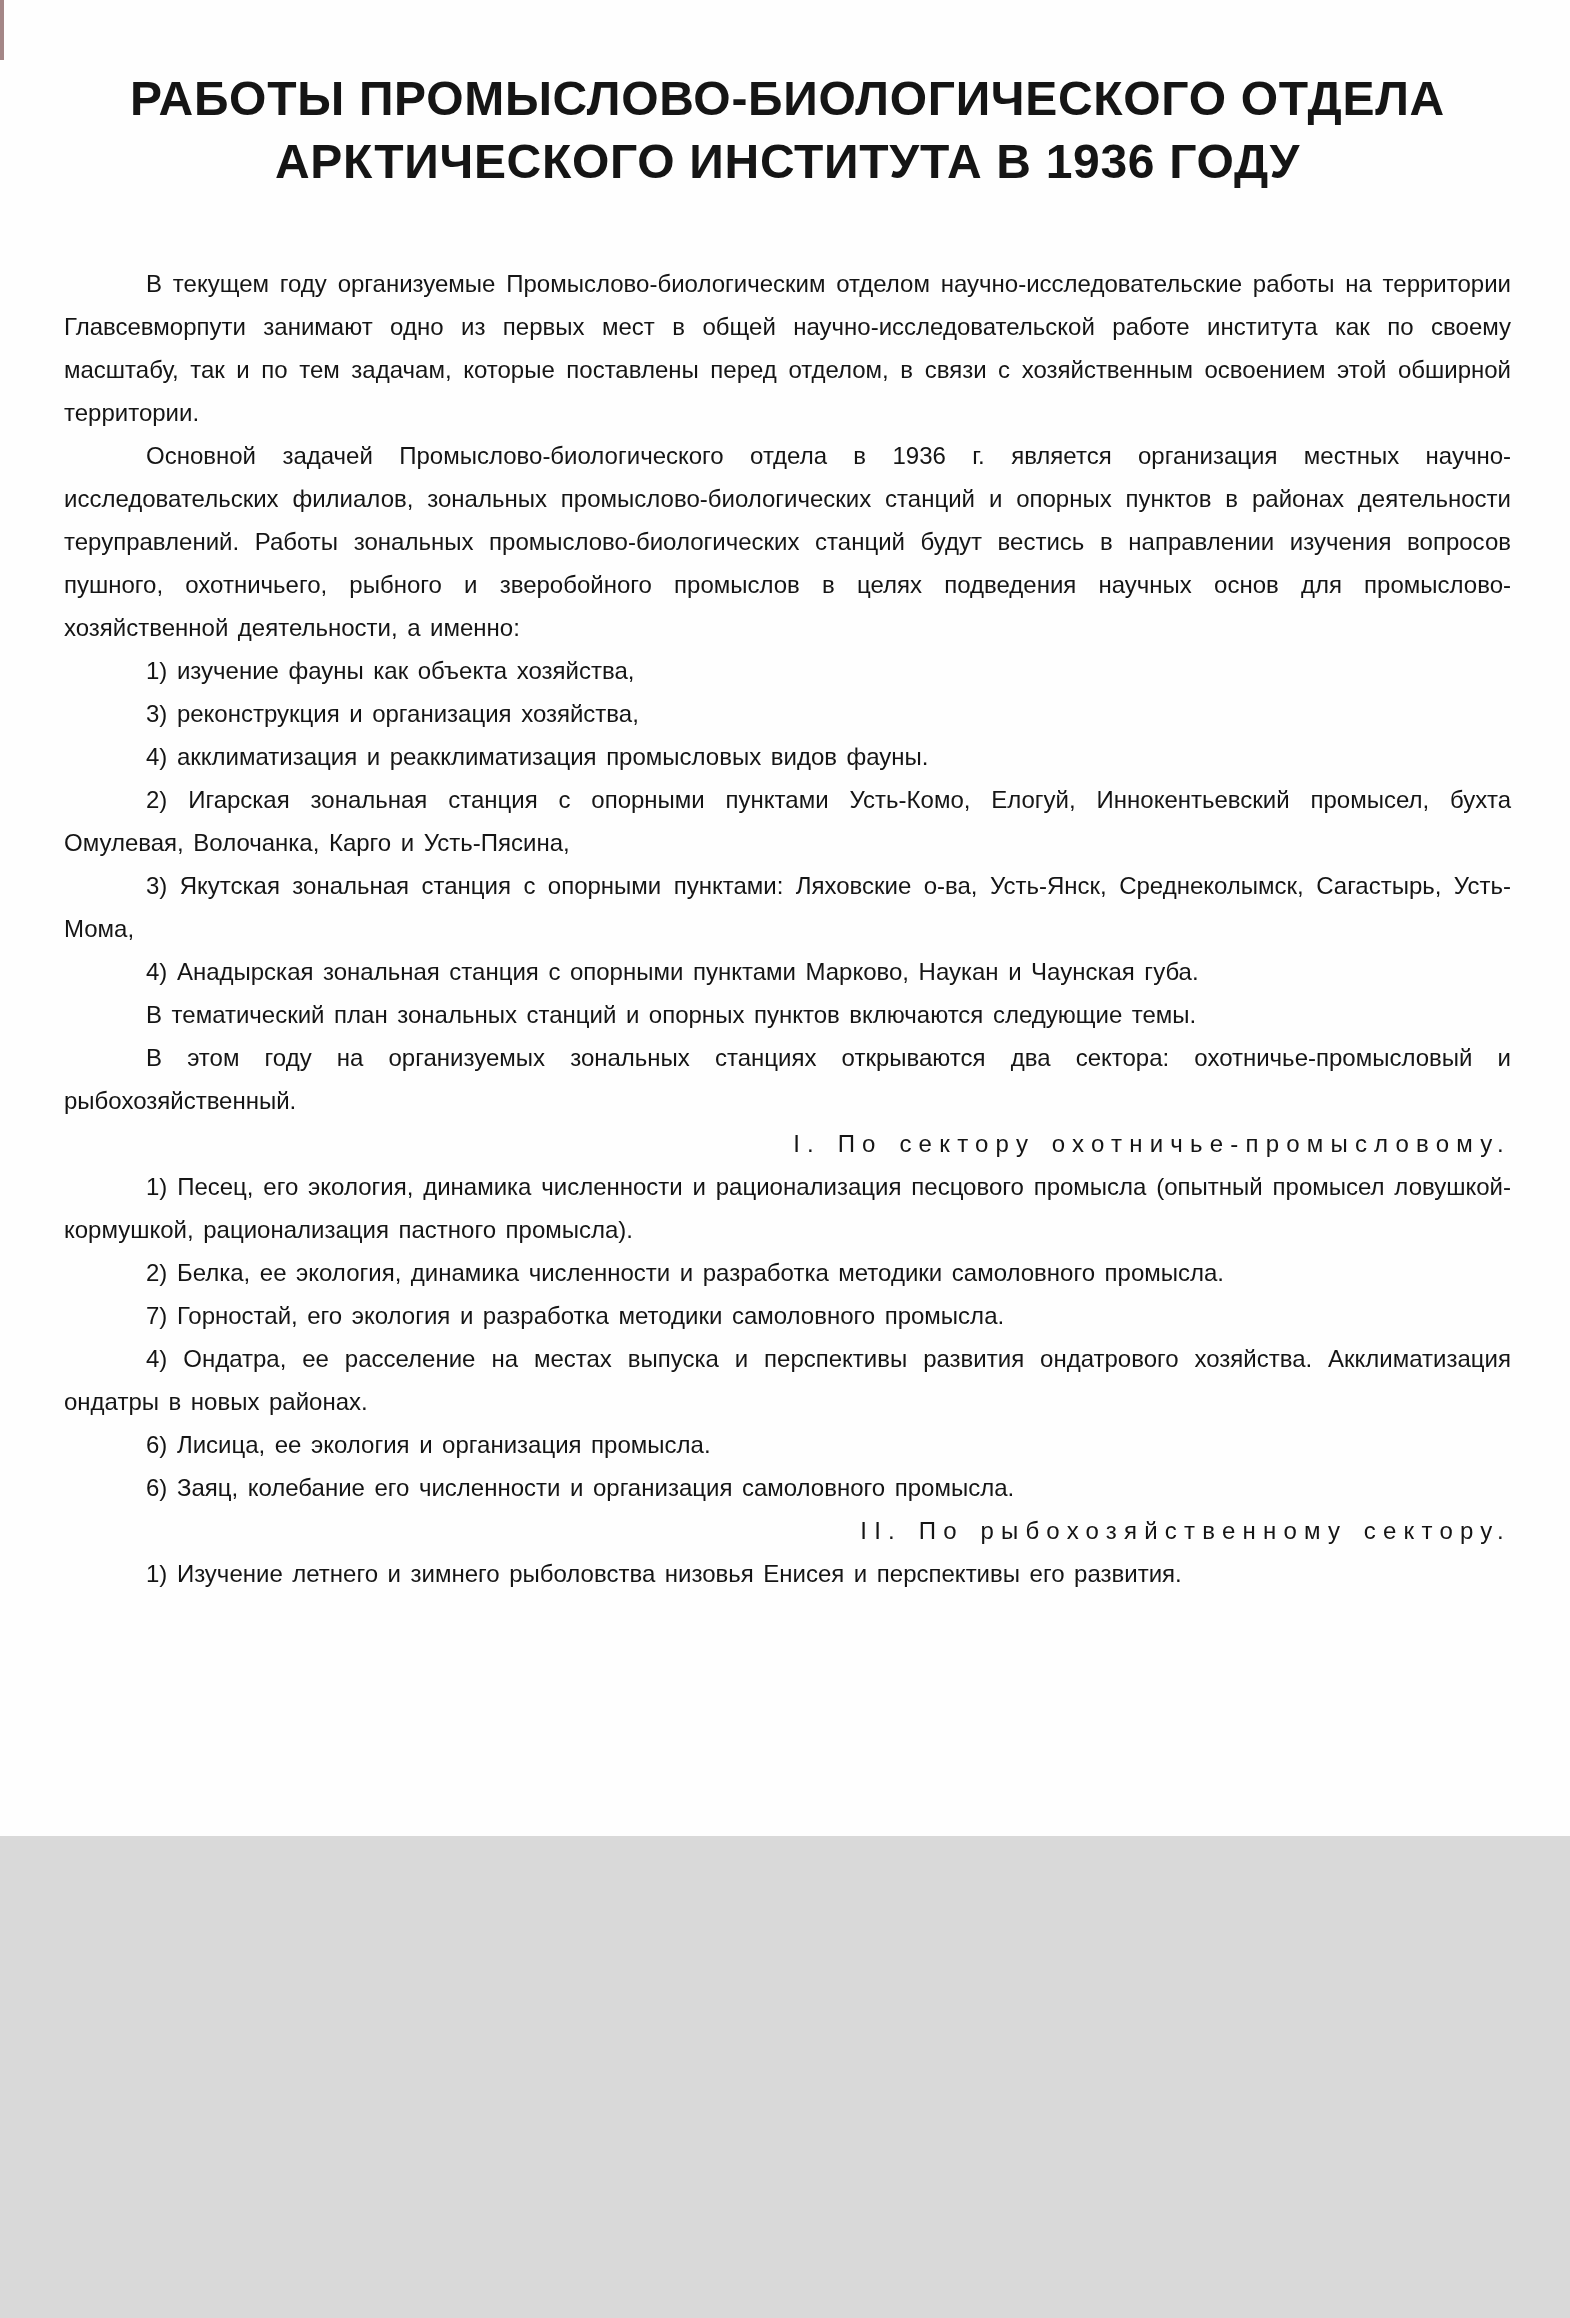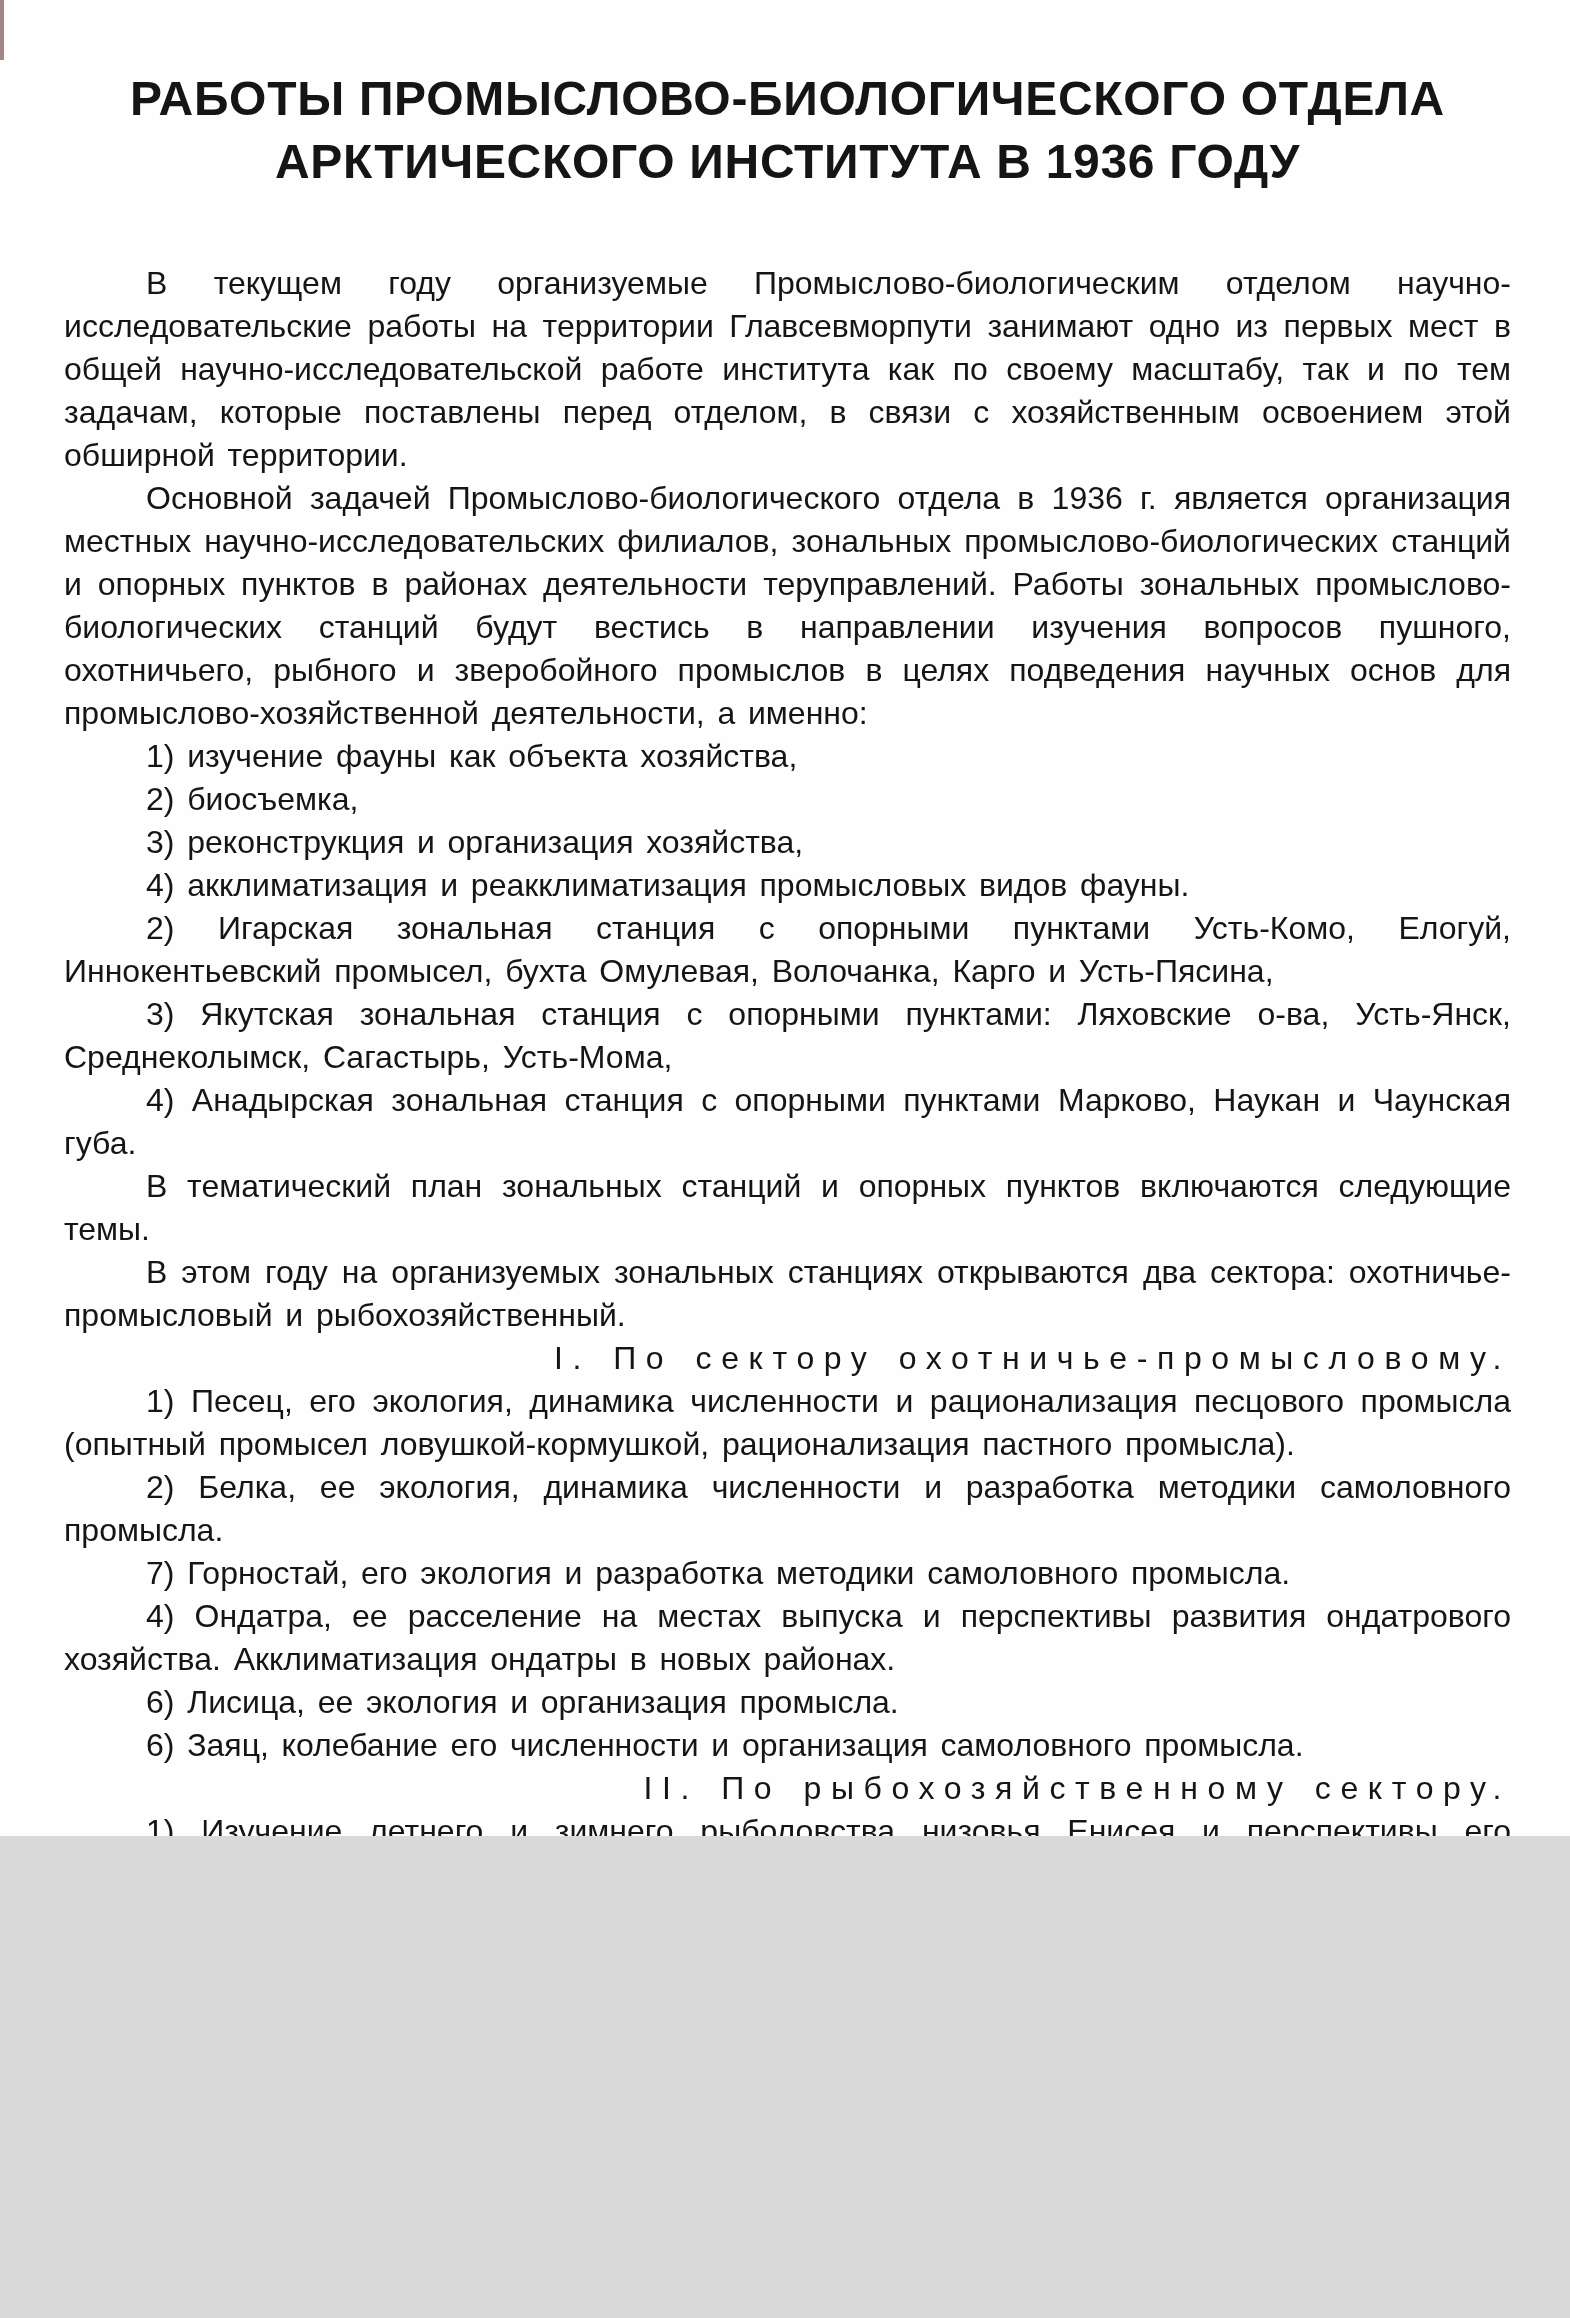--- a/index.html
+++ b/index.html
@@ -25,21 +25,21 @@
     font-size: 48px;
     font-weight: 700;
     line-height: 1.32;
     letter-spacing: 0.7px;
   }
   .doc-title .title-line {
     display: block;
     white-space: nowrap;
   }
   .content {
-    font-size: 32px;
+    font-size: 24px;
     line-height: 43px;
     text-align: justify;
     word-spacing: 0.12em;
   }
   .content p {
     margin: 0;
     text-indent: 82px;
   }
   .content p.heading-spaced {
     letter-spacing: 0.30em;
@@ -64,21 +64,20 @@
 
   <h1 class="doc-title">
     <span class="title-line">РАБОТЫ ПРОМЫСЛОВО-БИОЛОГИЧЕСКОГО ОТДЕЛА</span>
     <span class="title-line">АРКТИЧЕСКОГО ИНСТИТУТА В 1936 ГОДУ</span>
   </h1>
 
   <div class="content">
     <p>В текущем году организуемые Промыслово-биологическим отделом научно-исследовательские работы на территории Главсевморпути занимают одно из первых мест в общей научно-исследовательской работе института как по своему масштабу, так и по тем задачам, которые поставлены перед отделом, в связи с хозяйственным освоением этой обширной территории.</p>
     <p>Основной задачей Промыслово-биологического отдела в 1936 г. является организация местных научно-исследовательских филиалов, зональных промыслово-биологических станций и опорных пунктов в районах деятельности теруправлений. Работы зональных промыслово-биологических станций будут вестись в направлении изучения вопросов пушного, охотничьего, рыбного и зверобойного промыслов в целях подведения научных основ для промыслово-хозяйственной деятельности, а именно:</p>
     <p>1) изучение фауны как объекта хозяйства,</p>
-    <p>2) биосъемка,</p>
     <p>3) реконструкция и организация хозяйства,</p>
     <p>4) акклиматизация и реакклиматизация промысловых видов фауны.</p>
     <p>2) Игарская зональная станция с опорными пунктами Усть-Комо, Елогуй, Иннокентьевский промысел, бухта Омулевая, Волочанка, Карго и Усть-Пясина,</p>
     <p>3) Якутская зональная станция с опорными пунктами: Ляховские о-ва, Усть-Янск, Среднеколымск, Сагастырь, Усть-Мома,</p>
     <p>4) Анадырская зональная станция с опорными пунктами Марково, Наукан и Чаунская губа.</p>
     <p>В тематический план зональных станций и опорных пунктов включаются следующие темы.</p>
     <p>В этом году на организуемых зональных станциях открываются два сектора: охотничье-промысловый и рыбохозяйственный.</p>
     <p class="heading-spaced">I. По сектору охотничье-промысловому.</p>
     <p>1) Песец, его экология, динамика численности и рационализация песцового промысла (опытный промысел ловушкой-кормушкой, рационализация пастного промысла).</p>
     <p>2) Белка, ее экология, динамика численности и разработка методики самоловного промысла.</p>

